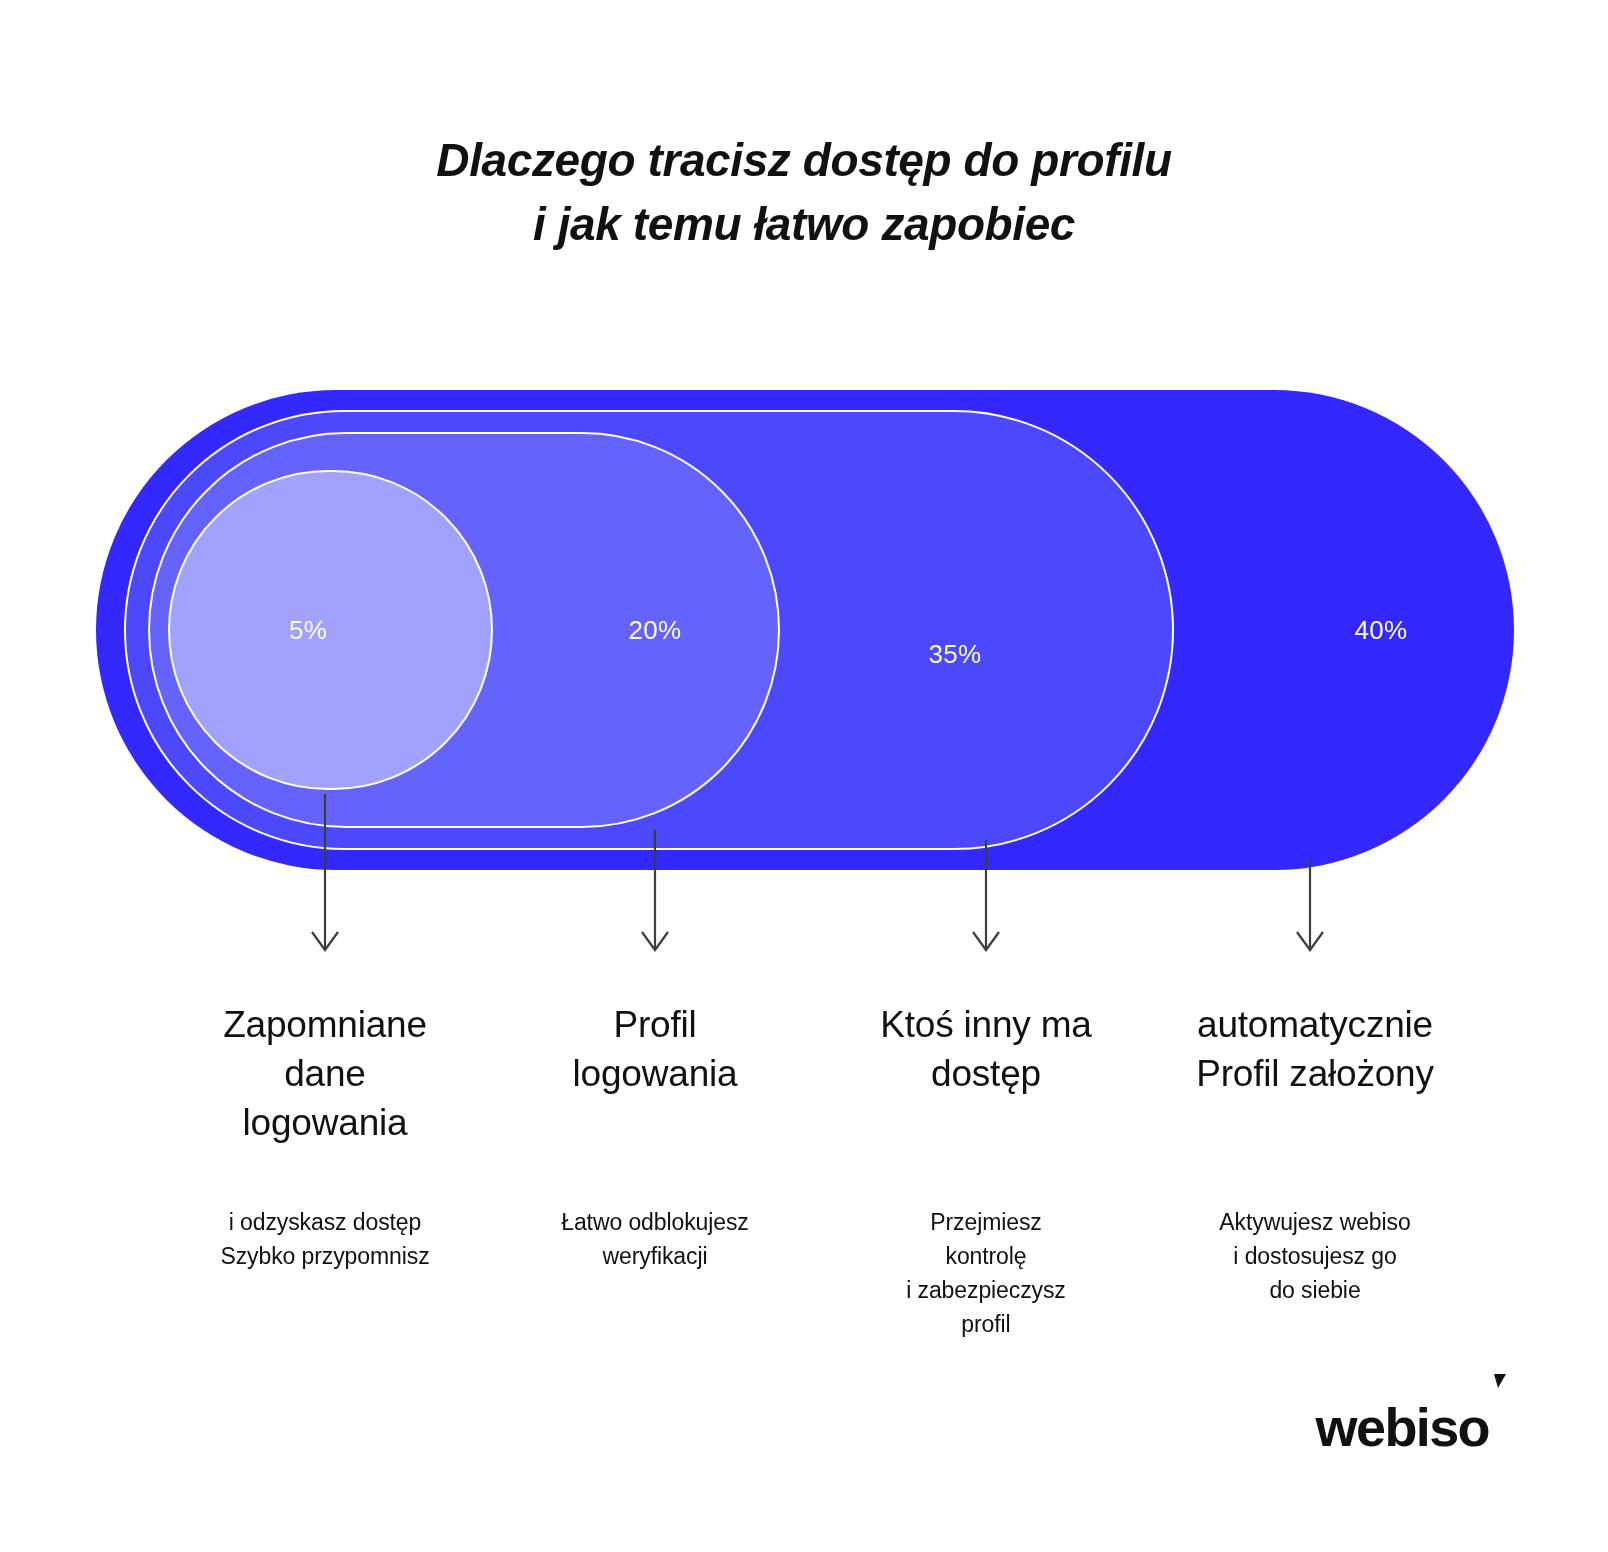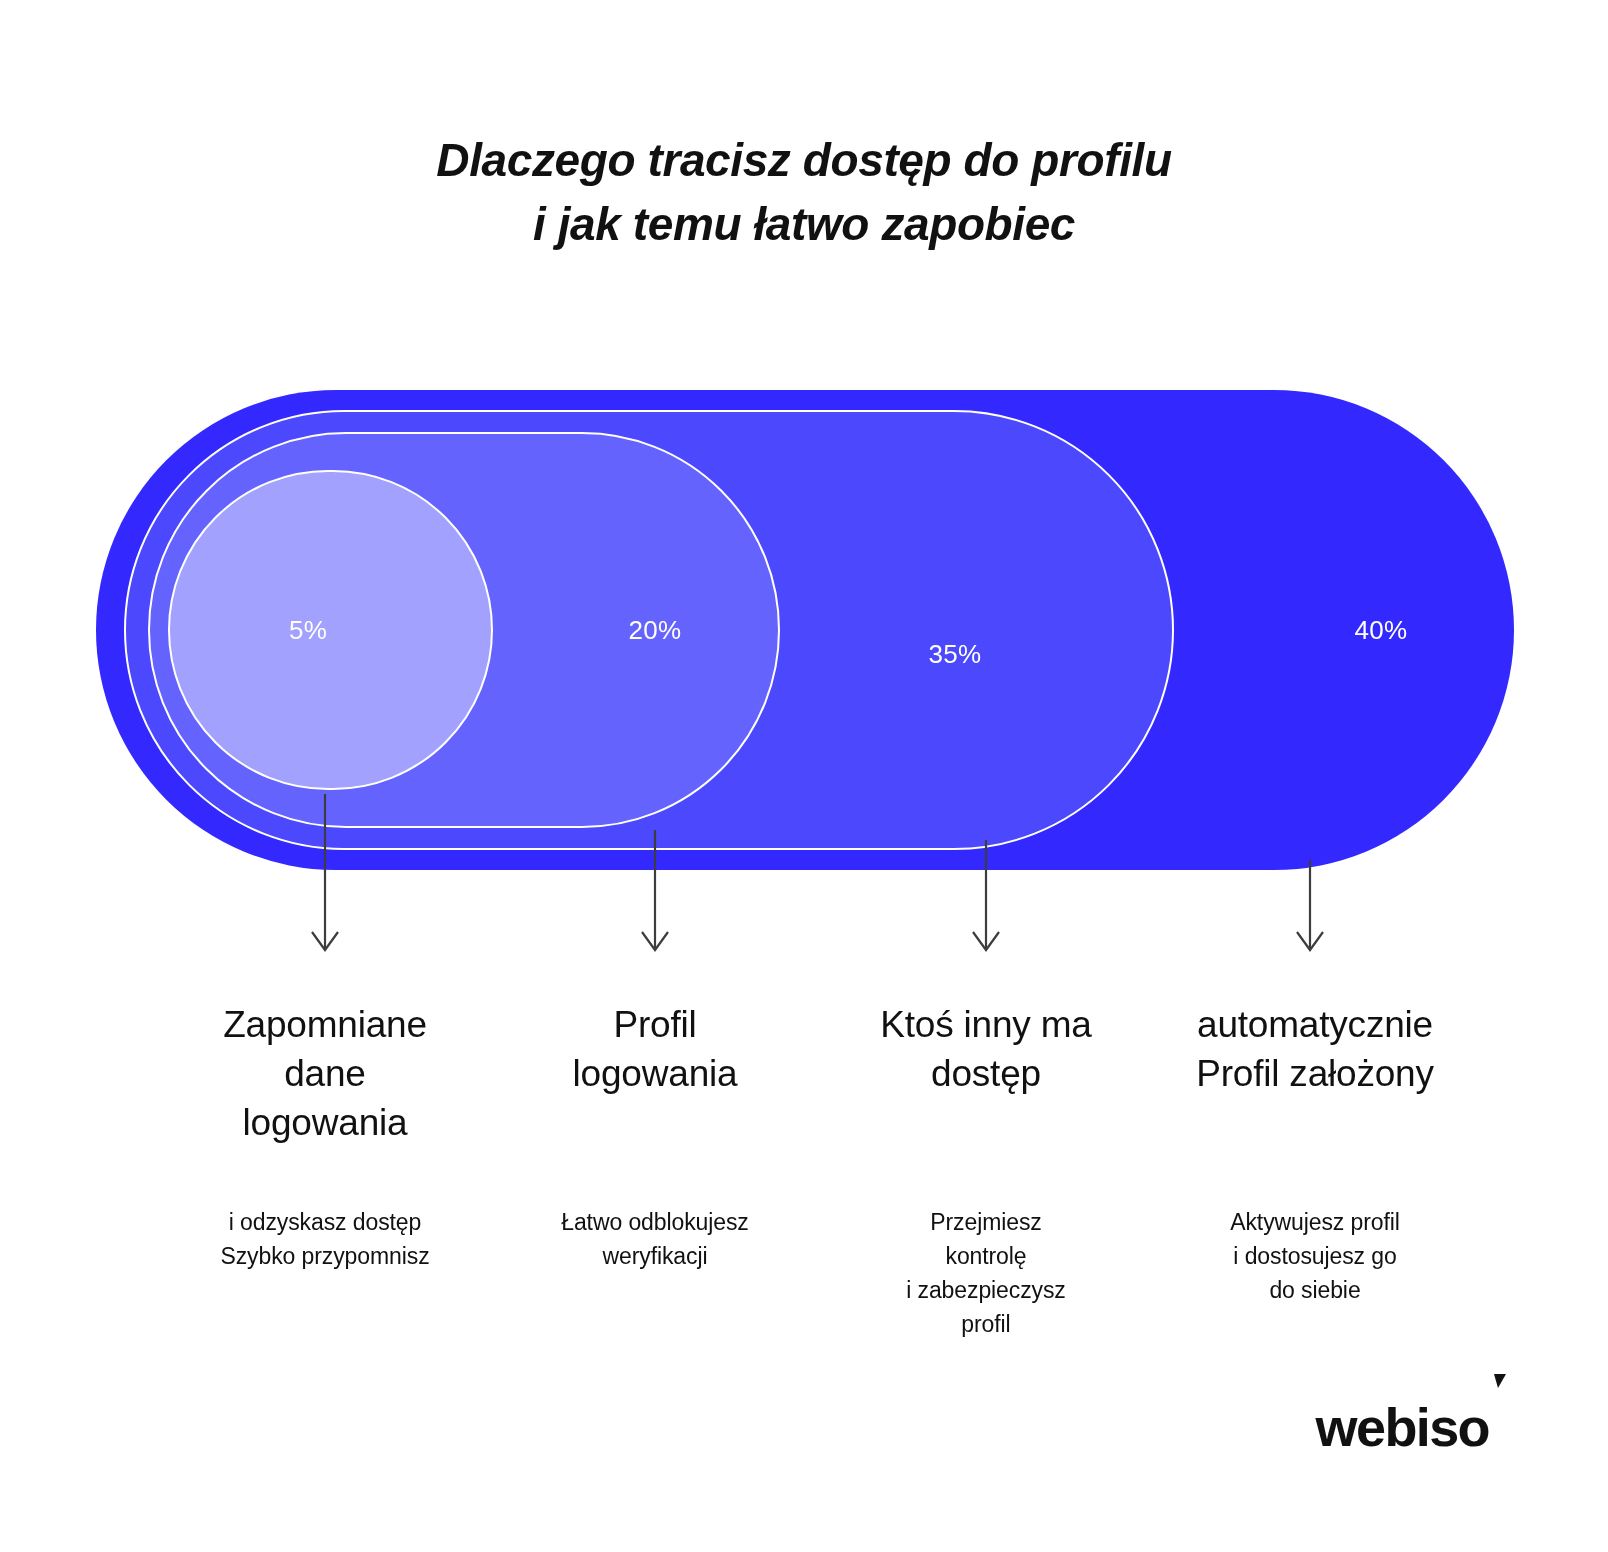--- a/index.html
+++ b/index.html
@@ -205,21 +205,21 @@
       <div>profil</div>
     </div>
   </div>
 
   <div class="col" style="left:1160px; width:310px;">
     <div class="col-title">
       <div>automatycznie</div>
       <div>Profil założony</div>
     </div>
     <div class="col-sub">
-      <div>Aktywujesz profil</div>
+      <div>Aktywujesz webiso</div>
       <div>i dostosujesz go</div>
       <div>do siebie</div>
     </div>
   </div>
 
 </div>
 
 <div id="logo">
   <span id="logo-text">webiso</span>
   <span id="logo-mark">

